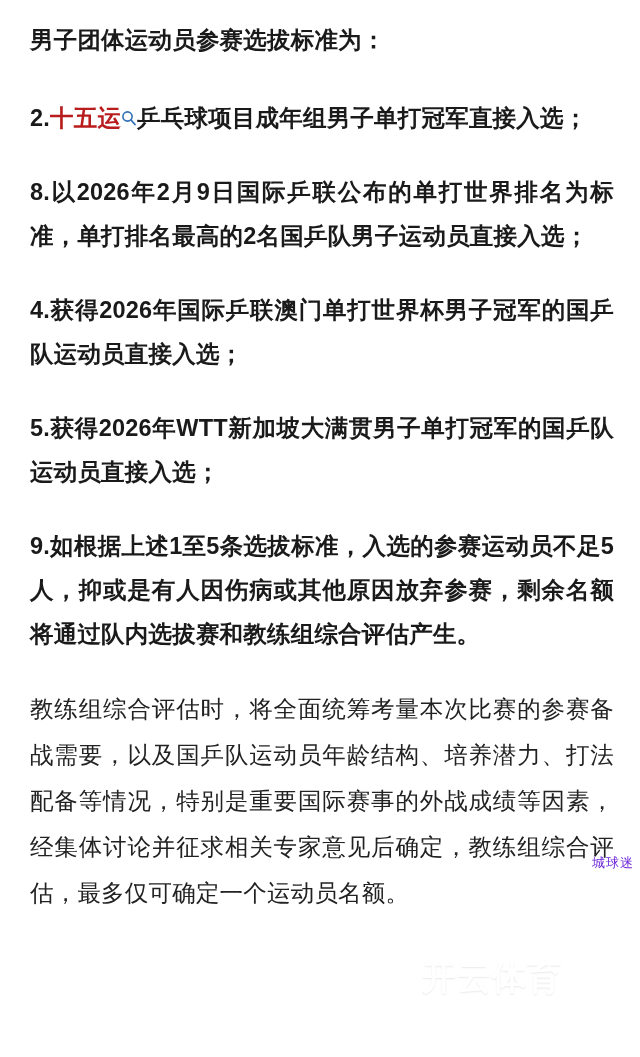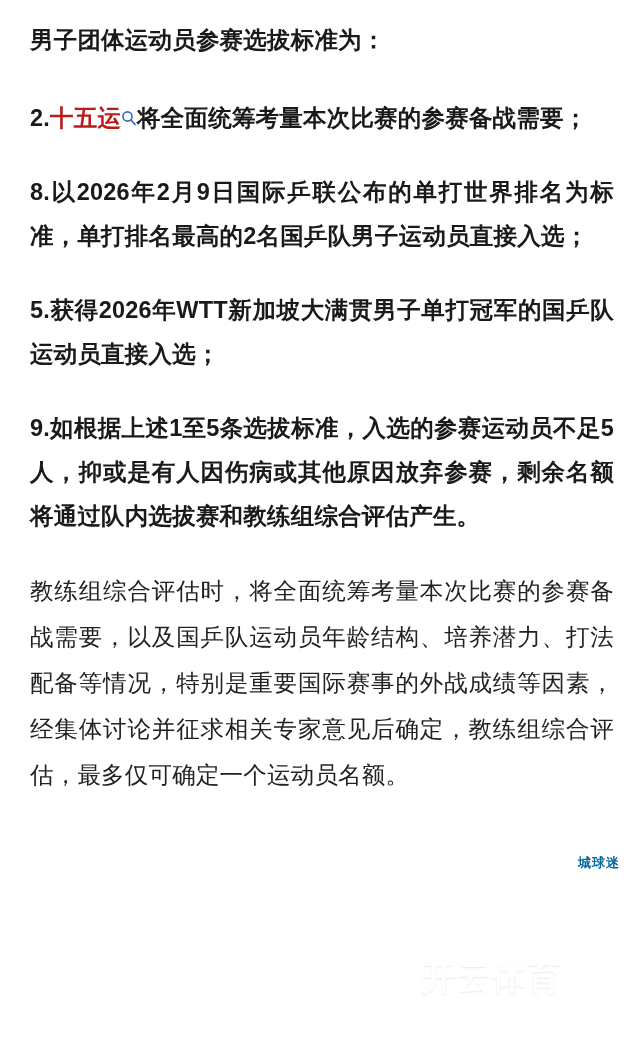--- a/index.html
+++ b/index.html
@@ -101,43 +101,43 @@
     position: absolute;
     left: 16px;
     top: 14px;
     color: #ffffff;
     font-size: 40px;
     font-weight: 700;
     font-family: "Liberation Serif", serif;
   }
   .corner-tag {
     position: absolute;
-    right: 20px;
+    right: 6px;
     bottom: 2px;
     font-size: 13px;
-    color: #0369a1;
+    color: #6d28d9;
     letter-spacing: 1px;
-    font-weight: bold;
   }
 </style>
 </head>
 <body>
 
 <div class="page">
 
   <p class="para bold first">男子团体运动员参赛选拔标准为：</p>
 
 
   <p class="para bold"><span>2.</span><a class="link" href="#">十五运</a><span class="search-ico"><svg width="16" height="20" viewBox="0 0 16 20">
           <circle cx="6.5" cy="7.5" r="4.6" fill="none" stroke="#2f6fb5" stroke-width="1.6"></circle>
           <line x1="10" y1="11" x2="14" y2="15.5" stroke="#2f6fb5" stroke-width="1.8" stroke-linecap="round"></line>
-        </svg></span><span>将全面统筹考量本次比赛的参赛备战需要；</span></p>
+        </svg></span><span>乒乓球项目成年组男子单打冠军直接入选；</span></p>
 
   <p class="para bold">8.以2026年2月9日国际乒联公布的单打世界排名为标准，单打排名最高的2名国乒队男子运动员直接入选；</p>
 
+  <p class="para bold">4.获得2026年国际乒联澳门单打世界杯男子冠军的国乒队运动员直接入选；</p>
 
   <p class="para bold">5.获得2026年WTT新加坡大满贯男子单打冠军的国乒队运动员直接入选；</p>
 
   <p class="para bold">9.如根据上述1至5条选拔标准，入选的参赛运动员不足5人，抑或是有人因伤病或其他原因放弃参赛，剩余名额将通过队内选拔赛和教练组综合评估产生。</p>
 
   <p class="para normal">教练组综合评估时，将全面统筹考量本次比赛的参赛备战需要，以及国乒队运动员年龄结构、培养潜力、打法配备等情况，特别是重要国际赛事的外战成绩等因素，经集体讨论并征求相关专家意见后确定，教练组综合评估，最多仅可确定一个运动员名额。</p>
 
   <div class="watermark">
     <svg class="wm-ball" viewBox="0 0 64 64">
       <circle cx="32" cy="32" r="30" fill="none" stroke="#ffffff" stroke-width="3"></circle>

